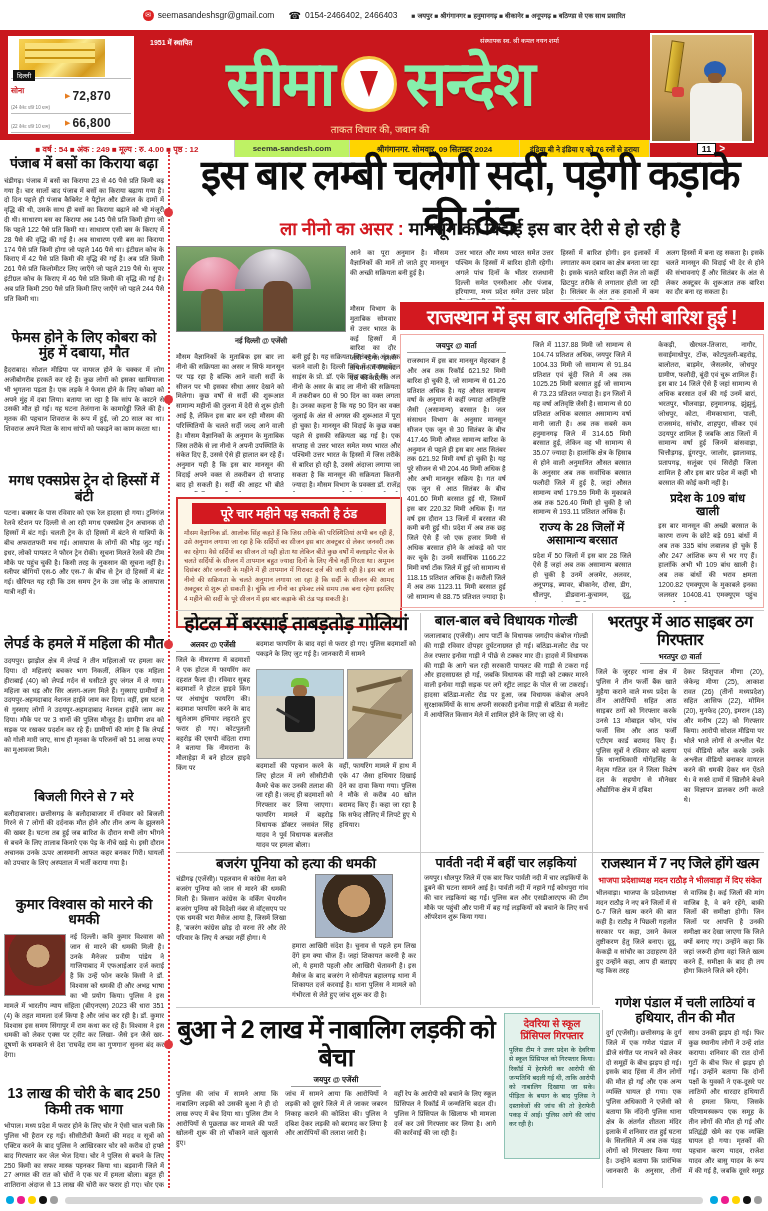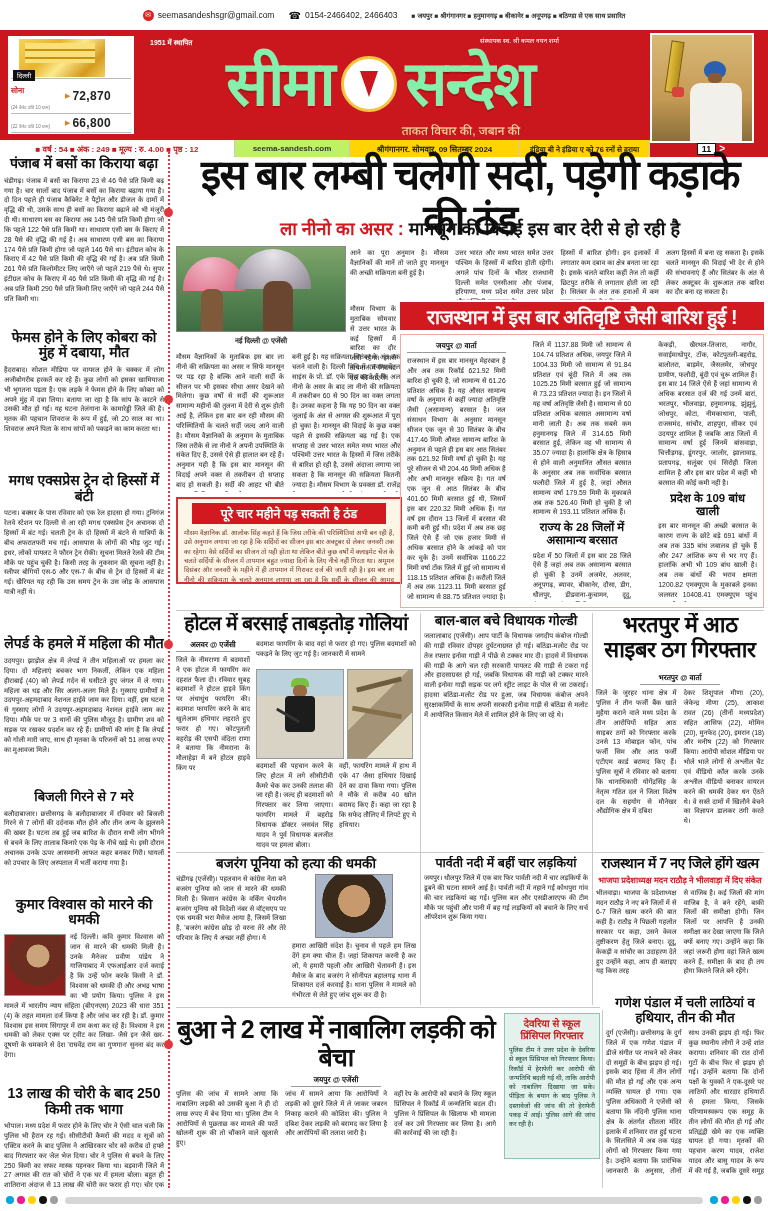--- a/index.html
+++ b/index.html
@@ -33,21 +33,21 @@
   .established { position:absolute; left:150px; top:8px; color:#fff; font-size:7px; font-weight:bold; }
   .founder { position:absolute; left:480px; top:6px; color:#fff; font-size:6.5px; }
   .title-row { position:absolute; left:140px; top:18px; width:480px; height:72px;
                display:flex; align-items:center; justify-content:center; gap:8px; }
   .title-word { color:#86efac; font-size:62px; font-weight:800; letter-spacing:-2px; line-height:1;
                 text-shadow:0 2px 0 rgba(0,0,0,.15); }
   .logo-circle { width:56px; height:56px; border-radius:50%; background:#fff; border:3px solid #f4c542;
                  display:flex; align-items:center; justify-content:center; flex:0 0 auto; }
   .nib { width:0; height:0; border-left:9px solid transparent; border-right:9px solid transparent;
          border-top:26px solid #c9171d; position:relative; }
-  .tagline { position:absolute; left:240px; top:92px; width:280px; text-align:right; color:#ffe9a8; font-size:12px; }
+  .tagline { position:absolute; left:240px; top:92px; width:280px; text-align:center; color:#ffe9a8; font-size:10px; }
   .cricket-photo { position:absolute; left:650px; top:33px; width:104px; height:110px; background:#caa96a;
                    border:2px solid #fff; overflow:hidden; z-index:5; }
   .cp-bg { position:absolute; inset:0; background:linear-gradient(180deg,#d9b877 0%,#c49a55 60%,#8a6f3a 100%); }
   .cp-bat { position:absolute; left:16px; top:6px; width:13px; height:52px; background:linear-gradient(90deg,#e3c13c,#b58e1f);
             transform:rotate(8deg); border:1px solid #7a5c10; }
   .cp-helmet { position:absolute; left:52px; top:26px; width:22px; height:18px; border-radius:50% 50% 45% 45%; background:#2b5fb0; }
   .cp-face { position:absolute; left:56px; top:38px; width:14px; height:10px; background:#8a5a34; border-radius:40%; }
   .cp-body { position:absolute; left:38px; top:48px; width:52px; height:62px; background:#f2f0ea; border-radius:10px 10px 0 0; }
   .cp-glove { position:absolute; left:20px; top:52px; width:12px; height:10px; background:#d8433c; border-radius:3px; }
 
@@ -101,21 +101,21 @@
       color:#fff; font-size:19.5px; font-weight:800; display:flex; align-items:center; justify-content:center;
       letter-spacing:-.5px; }
 
   .weather-box { position:absolute; left:400px; top:334px; width:364px; height:274px; border:1px solid #f0a9a4;
       padding:5px 6px; display:flex; gap:27px; overflow:hidden; }
   .weather-box .wcol { flex:1; overflow:hidden; }
   .byline { font-size:7.4px; font-weight:bold; text-align:center; color:#111; border-bottom:1px solid #999;
       padding-bottom:2px; margin-bottom:3px; }
   .inner-sub { font-size:11.5px; font-weight:800; color:#111; text-align:center; line-height:1.15; margin:4px 0 3px; }
 
-  .cold-box { position:absolute; left:176px; top:497px; width:226px; height:87px; border:2px solid #d63031;
+  .cold-box { position:absolute; left:176px; top:497px; width:226px; height:131px; border:2px solid #d63031;
       background:#fdf6e7; overflow:hidden; }
   .cold-head { margin:4px 14px 3px; background:#d31920; color:#fff; font-size:12.5px; font-weight:800;
       text-align:center; padding:2px 0; }
   .cold-body { padding:1px 6px; font-size:6.6px; line-height:1.42; text-align:justify; color:#6d3325; }
 
   
   .hrule { position:absolute; background:#c9c9c9; height:1px; }
   .vrule { position:absolute; background:#c9c9c9; width:1px; }
 
   
@@ -133,21 +133,21 @@
   .hp1 .gun { position:absolute; left:18px; top:44px; width:26px; height:3px; background:#333; transform:rotate(30deg); }
   .hp2 { width:66px; height:90px; background:linear-gradient(135deg,#cdbf9f 0 40%,#a59377 40% 70%,#e4ddc8 70%); border:1px solid #999; position:relative;}
   .hp2:before { content:""; position:absolute; left:8px; top:12px; width:46px; height:5px; background:#6e5c3f; transform:rotate(-14deg); }
   .hp2:after { content:""; position:absolute; left:4px; top:40px; width:50px; height:5px; background:#857049; transform:rotate(10deg); }
   .hotel-rb { display:flex; gap:6px; }
   .hotel-rb .c { flex:1; }
 
   .goldy { position:absolute; left:424px; top:613px; width:164px; height:236px; overflow:hidden; }
   .goldy-head { font-size:13.5px; margin-bottom:3px; }
   .bharat { position:absolute; left:596px; top:613px; width:168px; height:236px; overflow:hidden; }
-  .bharat-head { font-size:22px; letter-spacing:-.4px; margin-bottom:10px; }
+  .bharat-head { font-size:16px; letter-spacing:-.4px; margin-bottom:2px; }
   .two-col { display:flex; gap:7px; }
   .two-col .c { flex:1; }
 
   .bajrang { position:absolute; left:176px; top:856px; width:240px; height:148px; overflow:hidden; }
   .bajrang-head { font-size:13.5px; margin-bottom:3px; }
   .bajrang-body { display:flex; gap:6px; }
   .bajrang-body .c1 { width:110px; flex:0 0 auto; }
   .bp-photo { width:78px; height:64px; margin:0 auto 3px;
       background:radial-gradient(circle at 50% 42%, #c69a6c 0 30%, #3a2a1c 31% 60%, #a9b7c9 61%); border:1px solid #888; }
   .parvati { position:absolute; left:424px; top:856px; width:164px; height:148px; overflow:hidden; }

